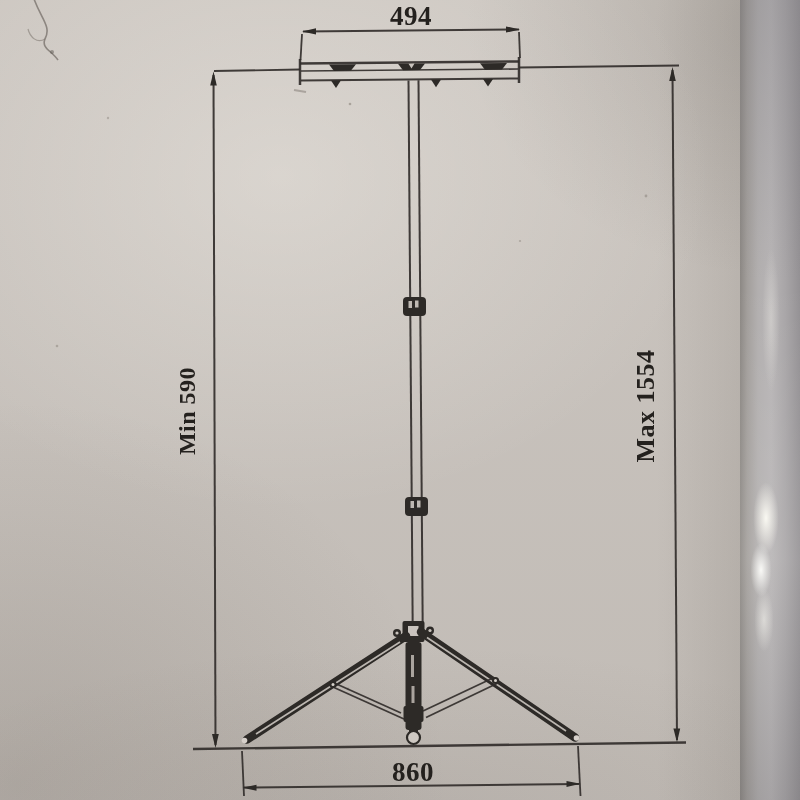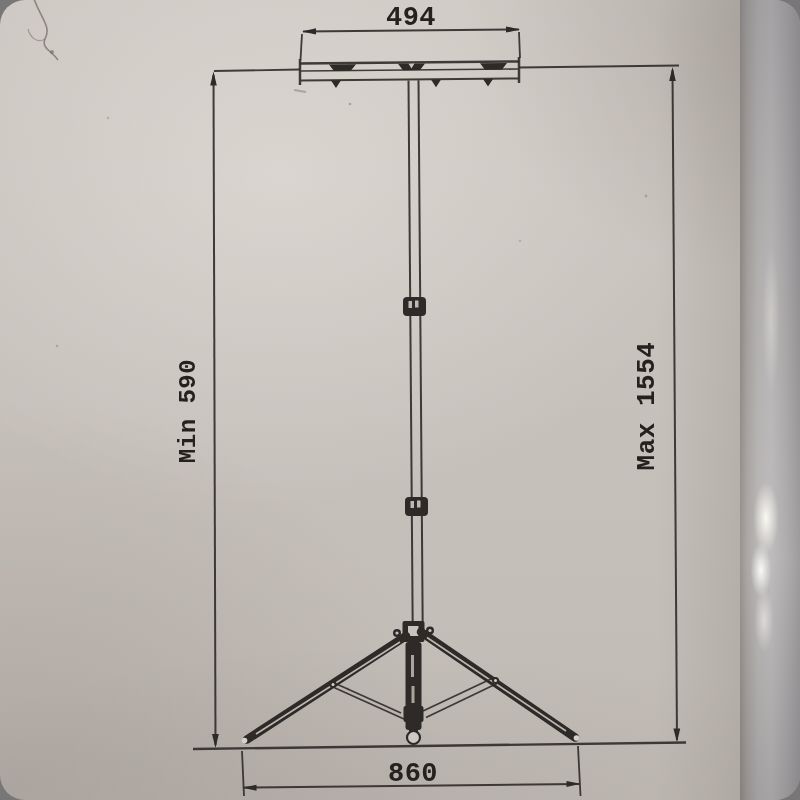--- a/index.html
+++ b/index.html
@@ -6,22 +6,21 @@
   .photo{
     position:relative;width:800px;height:800px;overflow:hidden;
     background-color:#c9c3bd;
     background-image:
       radial-gradient(ellipse 620px 480px at 35% 22%, rgba(255,252,246,0.30), rgba(255,252,246,0) 70%),
       radial-gradient(ellipse 700px 620px at 2% 98%, rgba(72,63,55,0.16), rgba(72,63,55,0) 62%),
       radial-gradient(ellipse 520px 420px at 97% 3%, rgba(75,69,62,0.18), rgba(75,69,62,0) 60%),
       radial-gradient(ellipse 900px 300px at 50% 103%, rgba(80,72,64,0.10), rgba(80,72,64,0) 60%),
       linear-gradient(90deg, rgba(0,0,0,0) 82%, rgba(80,74,68,0.12) 92%, rgba(80,74,68,0.22) 100%),
       linear-gradient(180deg, rgba(255,255,255,0.05), rgba(0,0,0,0.04));
-    font-family:Liberation Mono, monospace;
-    border-radius:25px;
+    font-family:Liberation Serif, serif;
   }
   .edge-strip{
     position:absolute;top:0;left:740px;width:60px;height:800px;
     background-image:
       radial-gradient(ellipse 17px 48px at 26px 518px, rgba(253,252,245,0.95), rgba(253,252,245,0) 75%),
       radial-gradient(ellipse 14px 36px at 21px 570px, rgba(255,255,252,0.92), rgba(255,255,252,0) 75%),
       radial-gradient(ellipse 11px 90px at 31px 320px, rgba(242,240,234,0.35), rgba(242,240,234,0) 80%),
       radial-gradient(ellipse 12px 40px at 24px 620px, rgba(250,249,243,0.55), rgba(250,249,243,0) 80%),
       linear-gradient(180deg, rgba(118,116,122,0.28), rgba(118,116,122,0) 35%, rgba(255,255,250,0.10) 70%, rgba(90,88,92,0.18) 100%),
       linear-gradient(90deg, #8c8884 0%, #a29e9b 12%, #b2afaf 30%, #b7b4b5 52%, #a8a5a7 76%, #949194 100%);

